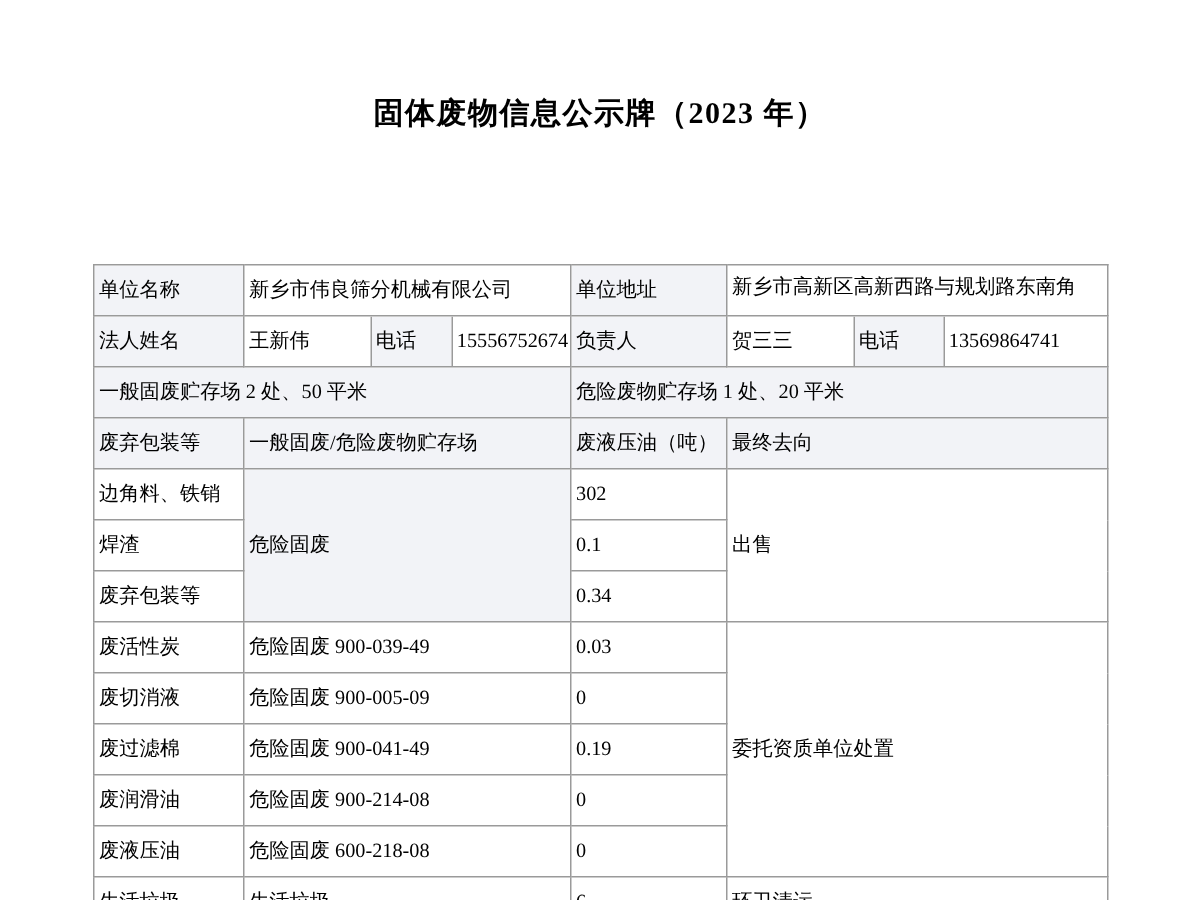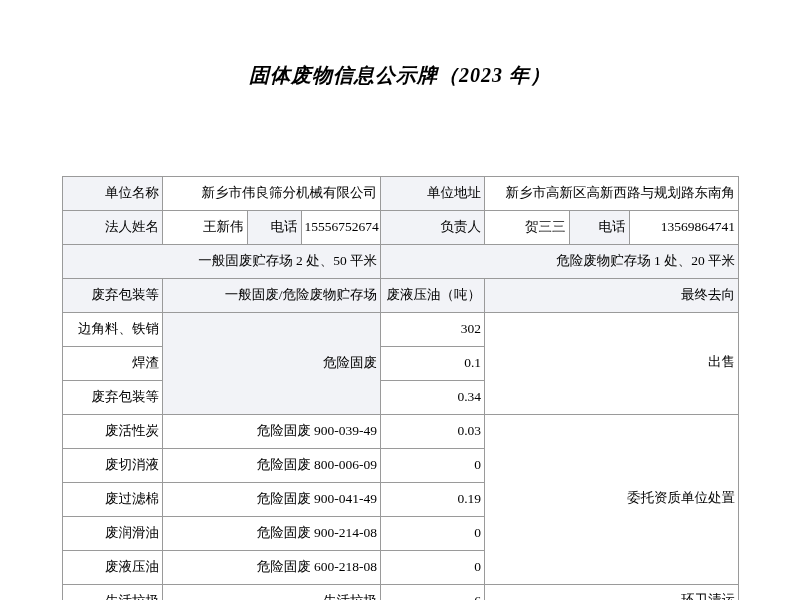--- a/index.html
+++ b/index.html
@@ -21,54 +21,53 @@
     box-sizing: border-box;
   }
   .doc-title {
     text-align: center;
     font-size: 20px;
     font-weight: bold;
     letter-spacing: 1px;
     margin-top: 62px;
     margin-bottom: 0;
     color: #000;
-    font-style: italic;
   }
   .table-wrap {
     position: absolute;
     left: 62px;
     top: 114px;
     width: 676px;
   }
   table.info {
     border-collapse: collapse;
     width: 676px;
     table-layout: fixed;
   }
   table.info td {
     border: 1px solid #9a9a9a;
     height: 31px;
-    text-align: right;
+    text-align: left;
     vertical-align: middle;
     font-size: 13.5px;
     padding: 1px 3px;
     line-height: 1.2;
     color: #000;
     white-space: nowrap;
     overflow: hidden;
   }
   td.label {
     background: #f2f3f7;
   }
   td.blue {
     color: #3333cc;
-    font-family: Liberation Mono, monospace;
   }
   td.small {
     font-size: 13px;
+    font-family: Liberation Mono, monospace;
   }
   .c-left { width: 100px; }
   .c-2 { width: 218px; }
   .c-3 { width: 104px; }
   .c-4 { width: 254px; }
 </style>
 </head>
 <body>
 
 <div class="page">
@@ -156,21 +155,21 @@
         </tr>
 
         <tr>
           <td>废活性炭</td>
           <td>危险固废  900-039-49</td>
           <td>0.03</td>
           <td class="blue" rowspan="5">委托资质单位处置</td>
         </tr>
         <tr>
           <td>废切消液</td>
-          <td>危险固废  800-006-09</td>
+          <td>危险固废  900-005-09</td>
           <td>0</td>
         </tr>
         <tr>
           <td>废过滤棉</td>
           <td>危险固废  900-041-49</td>
           <td>0.19</td>
         </tr>
         <tr>
           <td>废润滑油</td>
           <td>危险固废  900-214-08</td>

